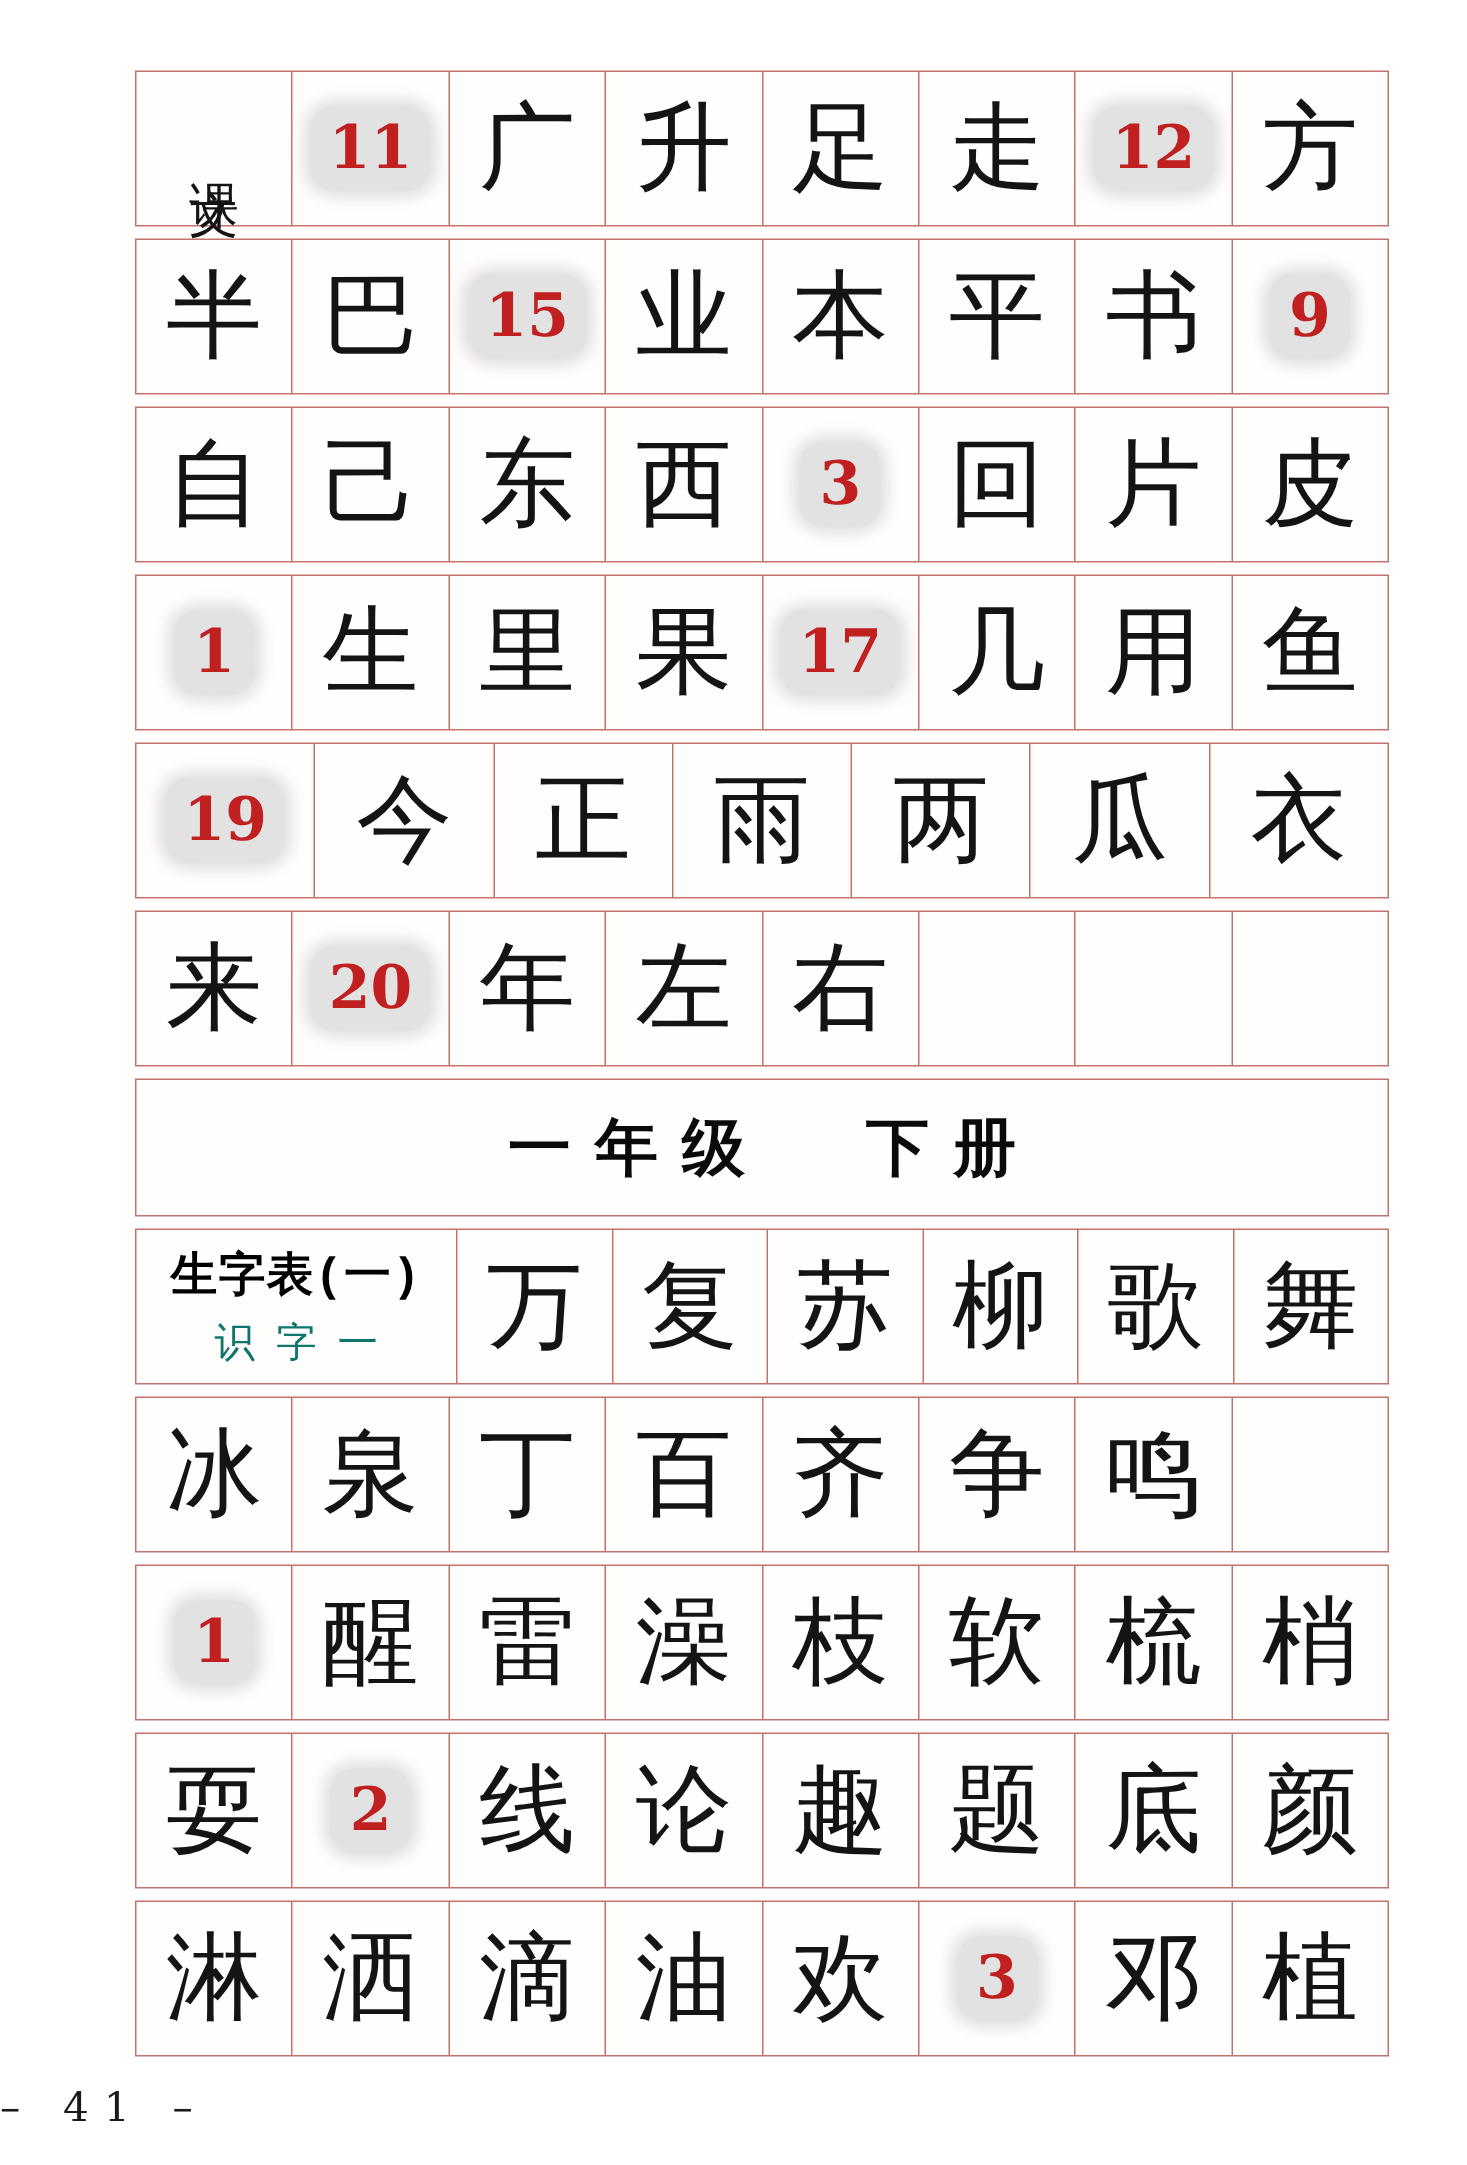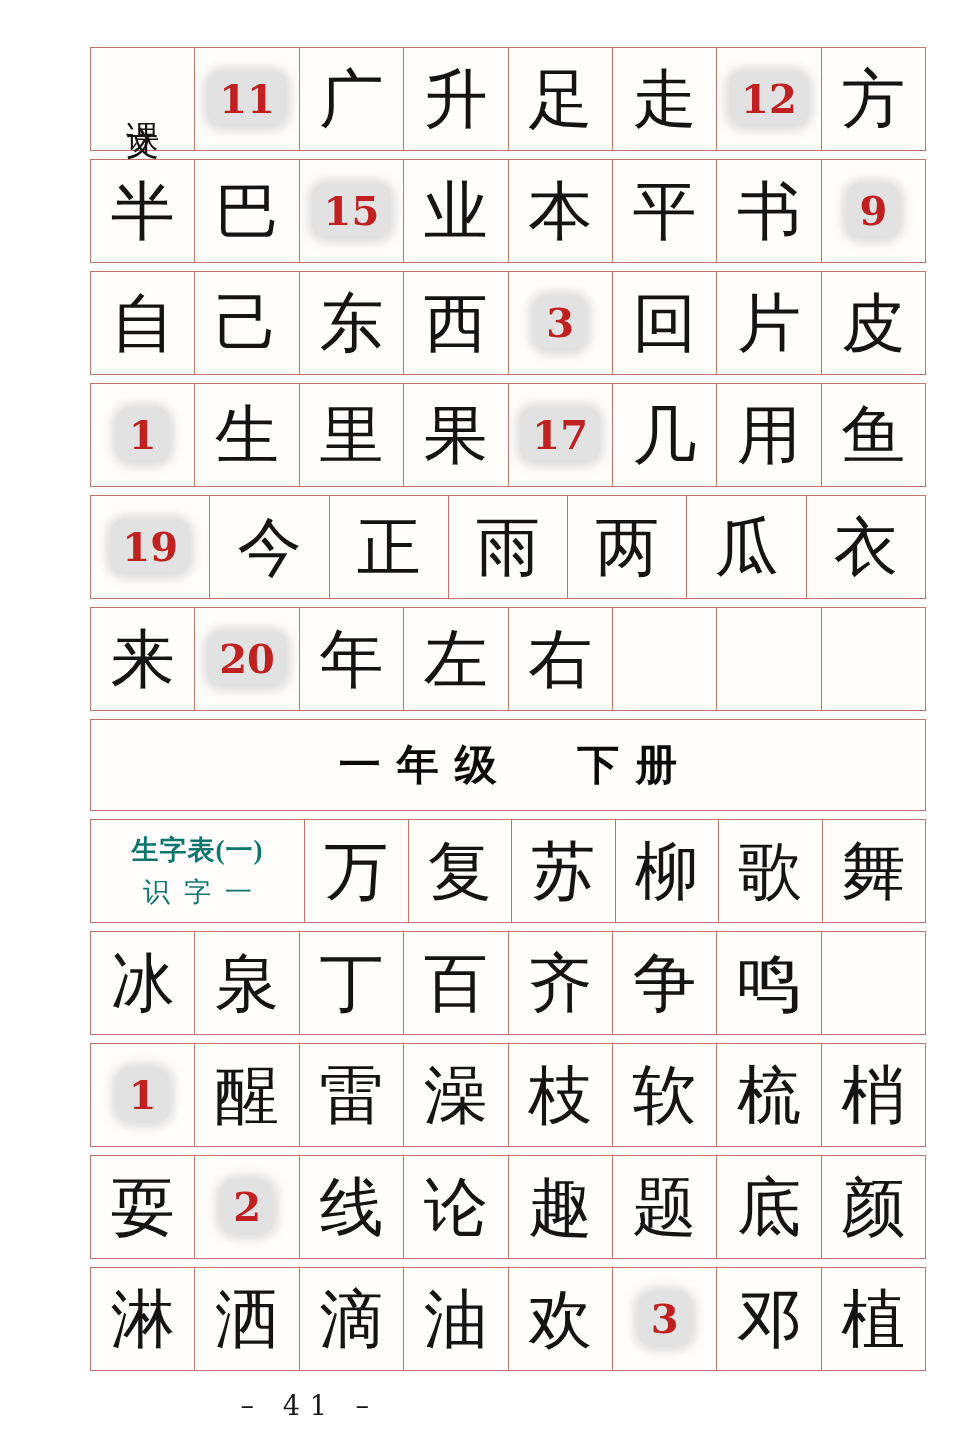--- a/index.html
+++ b/index.html
@@ -54,42 +54,42 @@
   .vlabel{
     writing-mode:vertical-rl;text-orientation:upright;
     font-size:33px;line-height:1.15;letter-spacing:4px;
     color:var(--ink);
   }
   .block-label{
     display:flex;flex-direction:column;align-items:center;justify-content:center;
     gap:6px;padding:0 4px;
   }
   .block-label .lbl-title{
-    font-family:Liberation Serif, serif;
-    font-weight:bold;font-size:27px;color:#0f766e;letter-spacing:1px;white-space:nowrap;
+    font-family:Liberation Mono, monospace;
+    font-weight:bold;font-size:31px;color:#000000;letter-spacing:1px;white-space:nowrap;
   }
   .block-label .lbl-sub{
     font-size:27px;color:#0f766e;letter-spacing:14px;text-indent:14px;white-space:nowrap;
   }
   .title-band{
     height:92px;
     border:1px solid var(--grid-border);
     background:#fffefd;
     box-sizing:border-box;
     display:flex;align-items:center;justify-content:center;text-align:right;
   }
   .title-band .band-text{
     font-weight:bold;font-size:42px;color:#0a0a0a;
     letter-spacing:16px;word-spacing:34px;text-indent:16px;
     font-family:"DejaVu Serif", serif;
   }
   .page-number{
     position:absolute;left:0;bottom:22px;width:56%;
-    text-align:center;
-    font-size:27px;color:#1a1a1a;letter-spacing:10px;margin-left:36px;
+    text-align:left;
+    font-size:27px;color:#1a1a1a;letter-spacing:10px;
   }
   .watermark{
     position:absolute;right:4px;bottom:20px;
     color:var(--watermark-red);
     font-size:29px;letter-spacing:1px;white-space:nowrap;
   }
 </style>
 </head>
 <body>
 

